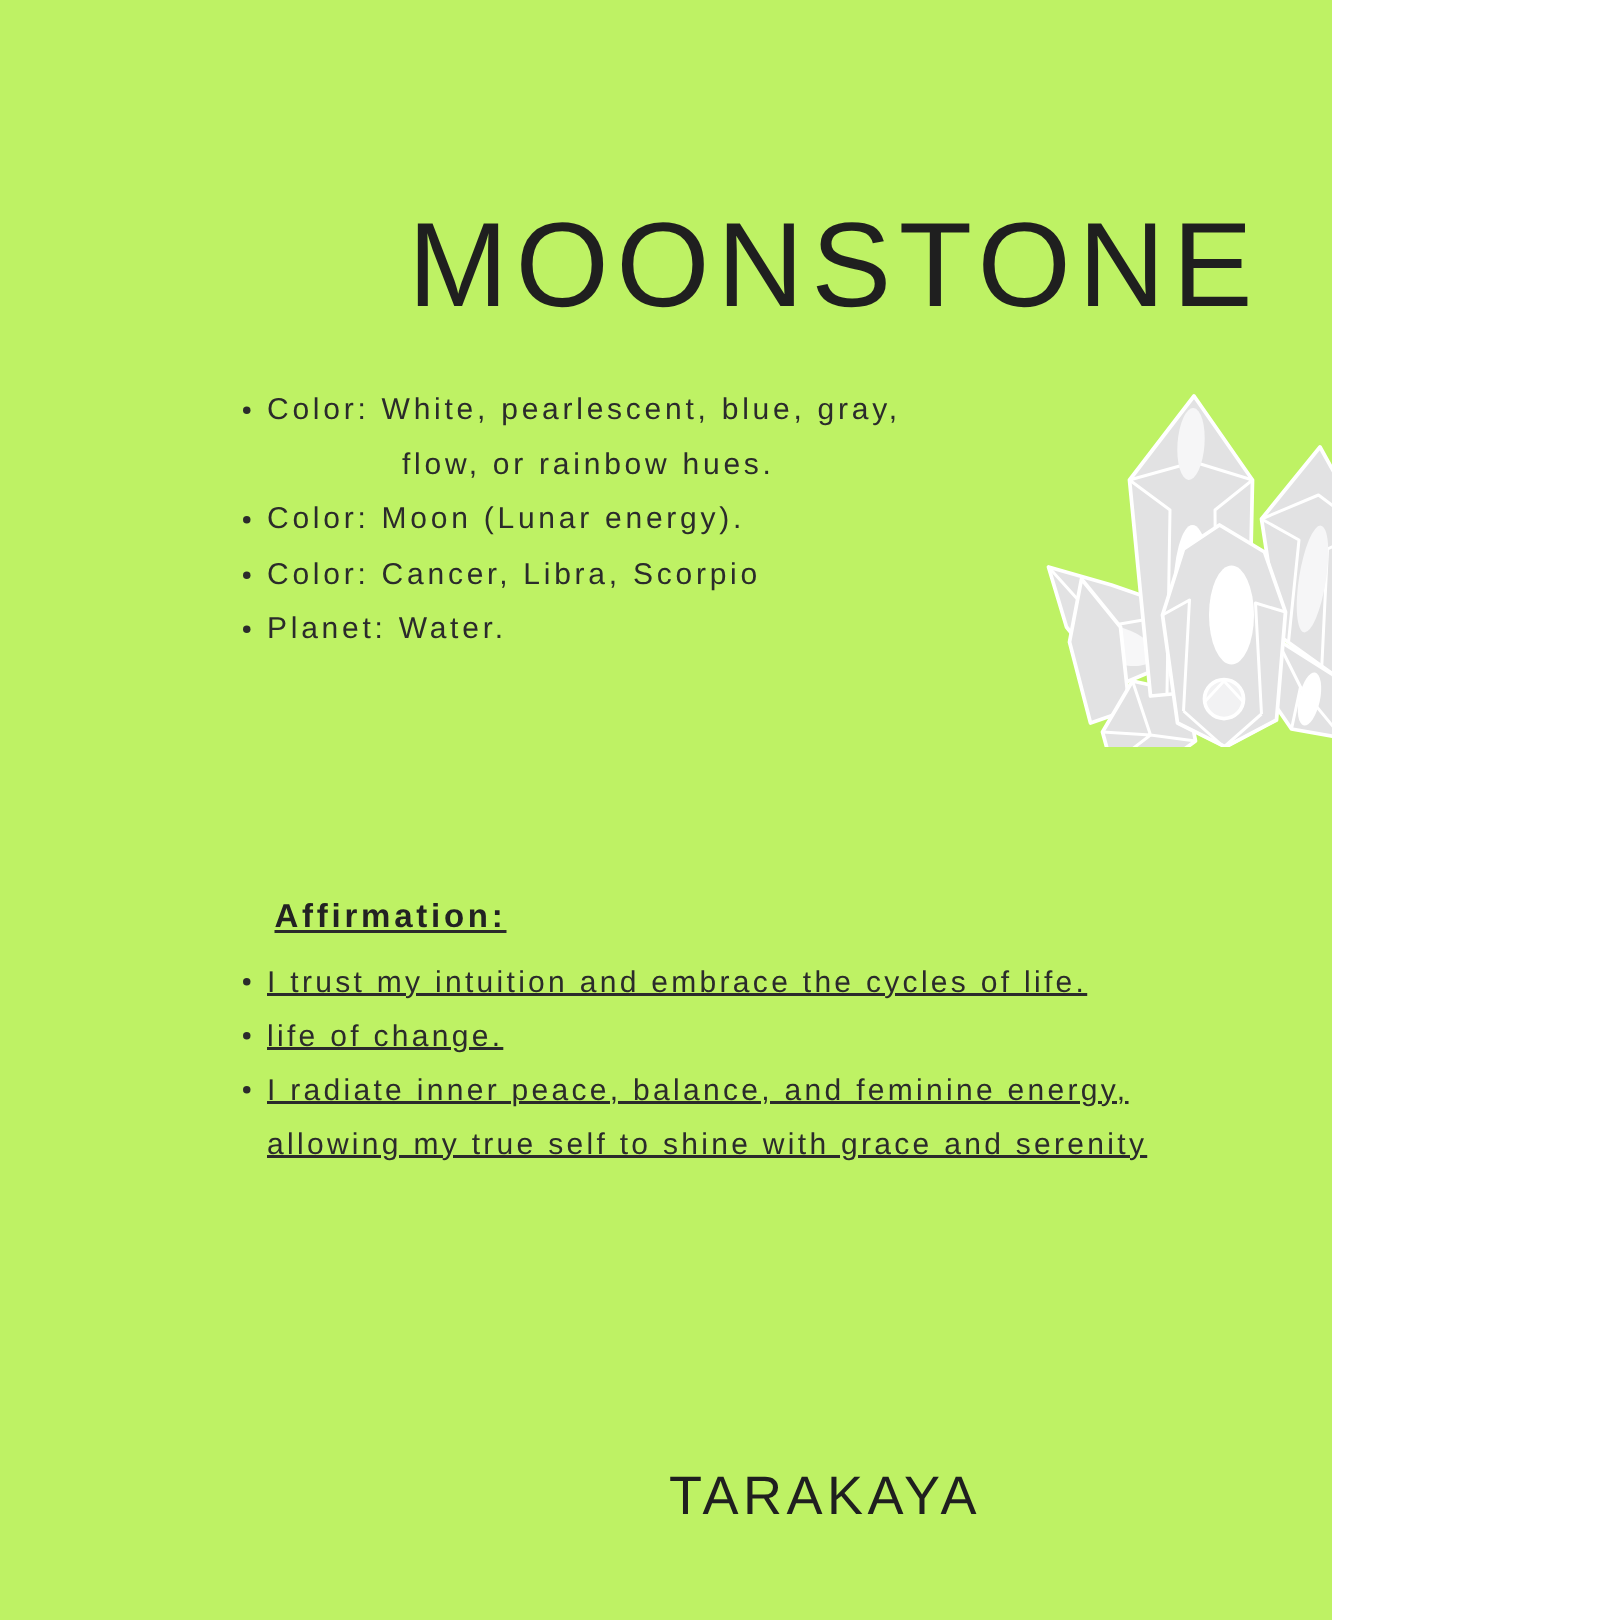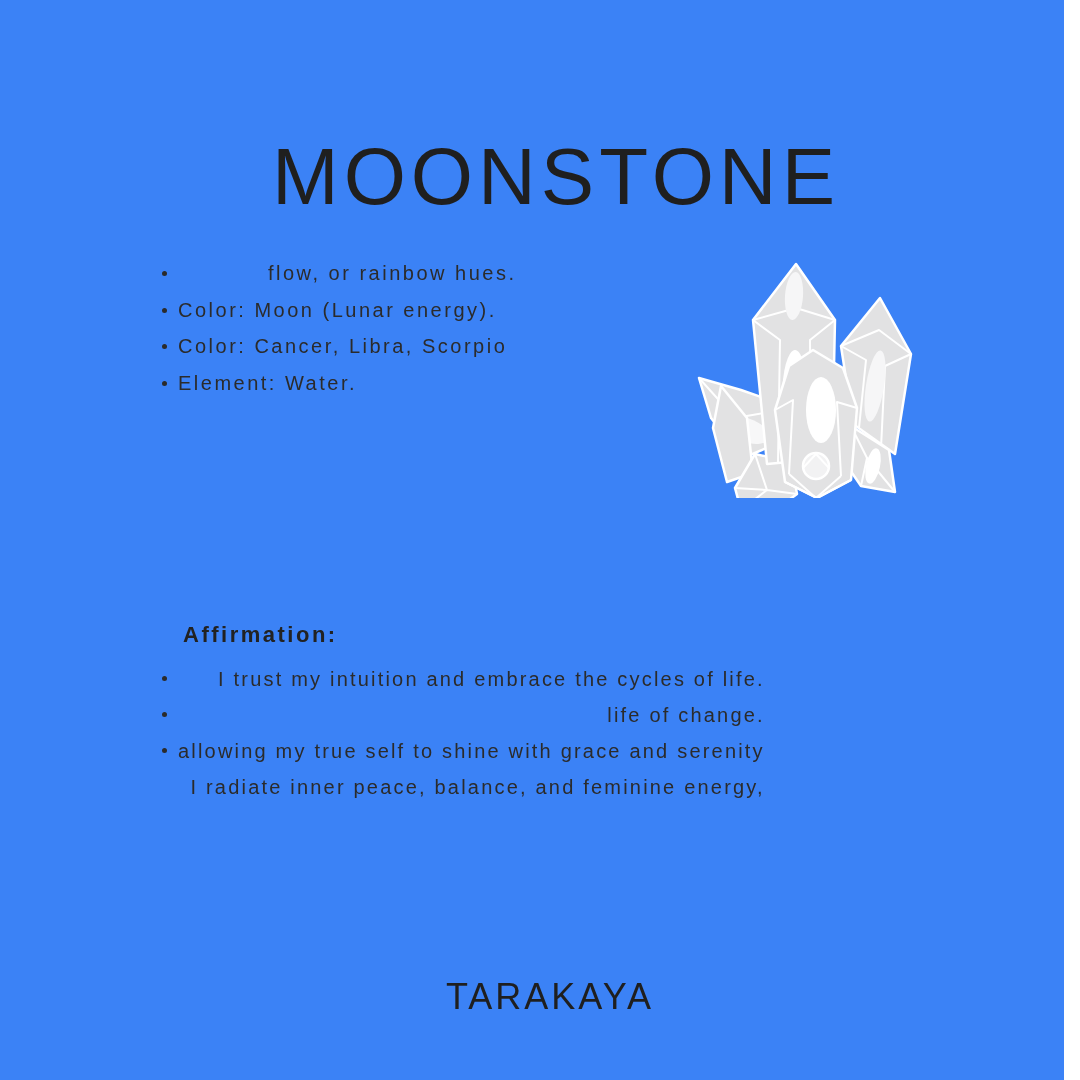--- a/index.html
+++ b/index.html
@@ -1,20 +1,20 @@
 <!DOCTYPE html>
 <html><head>
 <meta charset="utf-8">
 <style>
   html, body { margin: 0; padding: 0; background: #ffffff; }
   .page {
     position: relative;
-    width: 1064px;
+    width: 888px;
     height: 1080px;
-    background: #3b82f6;
+    background: #bef264;
     overflow: hidden;
     font-family: "Liberation Sans", sans-serif;
     color: #2b2b2b;
   }
 
   
   .title {
     position: absolute;
     top: 131px;
     left: 16px;
@@ -58,32 +58,33 @@
   .props {
     position: absolute;
     left: 160px;
     top: 255px;
   }
 
   
   .affirmation {
     position: absolute;
     left: 160px;
-    top: 620px;
+    top: 596px;
+    text-decoration: underline;
   }
   .affirmation h2 {
     margin: 0 0 0 23px;
     font-size: 22px;
     font-weight: bold;
     letter-spacing: 2.5px;
     line-height: 30px;
     color: #222222;
   }
   .affirmation ul { margin-top: 11px; }
-  .affirmation ul.bullets li { line-height: 36px; letter-spacing: 2.2px; text-align: right; }
+  .affirmation ul.bullets li { line-height: 36px; letter-spacing: 2.2px; }
   .affirmation ul.bullets li::before { top: 15px; }
 
   
   .brand {
     position: absolute;
     top: 976px;
     left: 10px;
     width: 1080px;
     text-align: center;
     font-size: 36px;
@@ -105,30 +106,31 @@
 </head>
 <body>
 
 <div class="page">
 
   <div class="title">MOONSTONE</div>
 
   <div class="props">
     <ul class="bullets">
       <li>
+        <span class="line">Color: White, pearlescent, blue, gray,</span>
         <span class="line line2">flow, or rainbow hues.</span>
       </li>
       <li>
         <span class="line">Color: Moon (Lunar energy).</span>
       </li>
       <li>
         <span class="line">Color: Cancer, Libra, Scorpio</span>
       </li>
       <li>
-        <span class="line">Element: Water.</span>
+        <span class="line">Planet: Water.</span>
       </li>
     </ul>
   </div>
 
   <svg class="crystal" viewBox="0 0 230 240" xmlns="http://www.w3.org/2000/svg" aria-hidden="true">
     <g fill="#e2e2e3" stroke="#ffffff" stroke-width="2.5" stroke-linejoin="round">
 
       <polygon points="16,120 58,132 110,150 112,178 60,200 28,160"></polygon>
       <path d="M16,120 L52,160 L60,200 M52,160 L110,150" fill="none" stroke-width="2"></path>
       <ellipse cx="62" cy="172" rx="26" ry="12" fill="#f7f7f8" stroke="none" transform="rotate(18 62 172)"></ellipse>
@@ -162,21 +164,21 @@
   <div class="affirmation">
     <h2>Affirmation:</h2>
     <ul class="bullets">
       <li>
         <span class="line">I trust my intuition and embrace the cycles of life.</span>
       </li>
       <li>
         <span class="line">life of change.</span>
       </li>
       <li>
+        <span class="line">I radiate inner peace, balance, and feminine energy,</span>
         <span class="line">allowing my true self to shine with grace and serenity</span>
-        <span class="line">I radiate inner peace, balance, and feminine energy,</span>
       </li>
     </ul>
   </div>
 
   <div class="brand">TARAKAYA</div>
 
 </div>
 
 </body></html>

